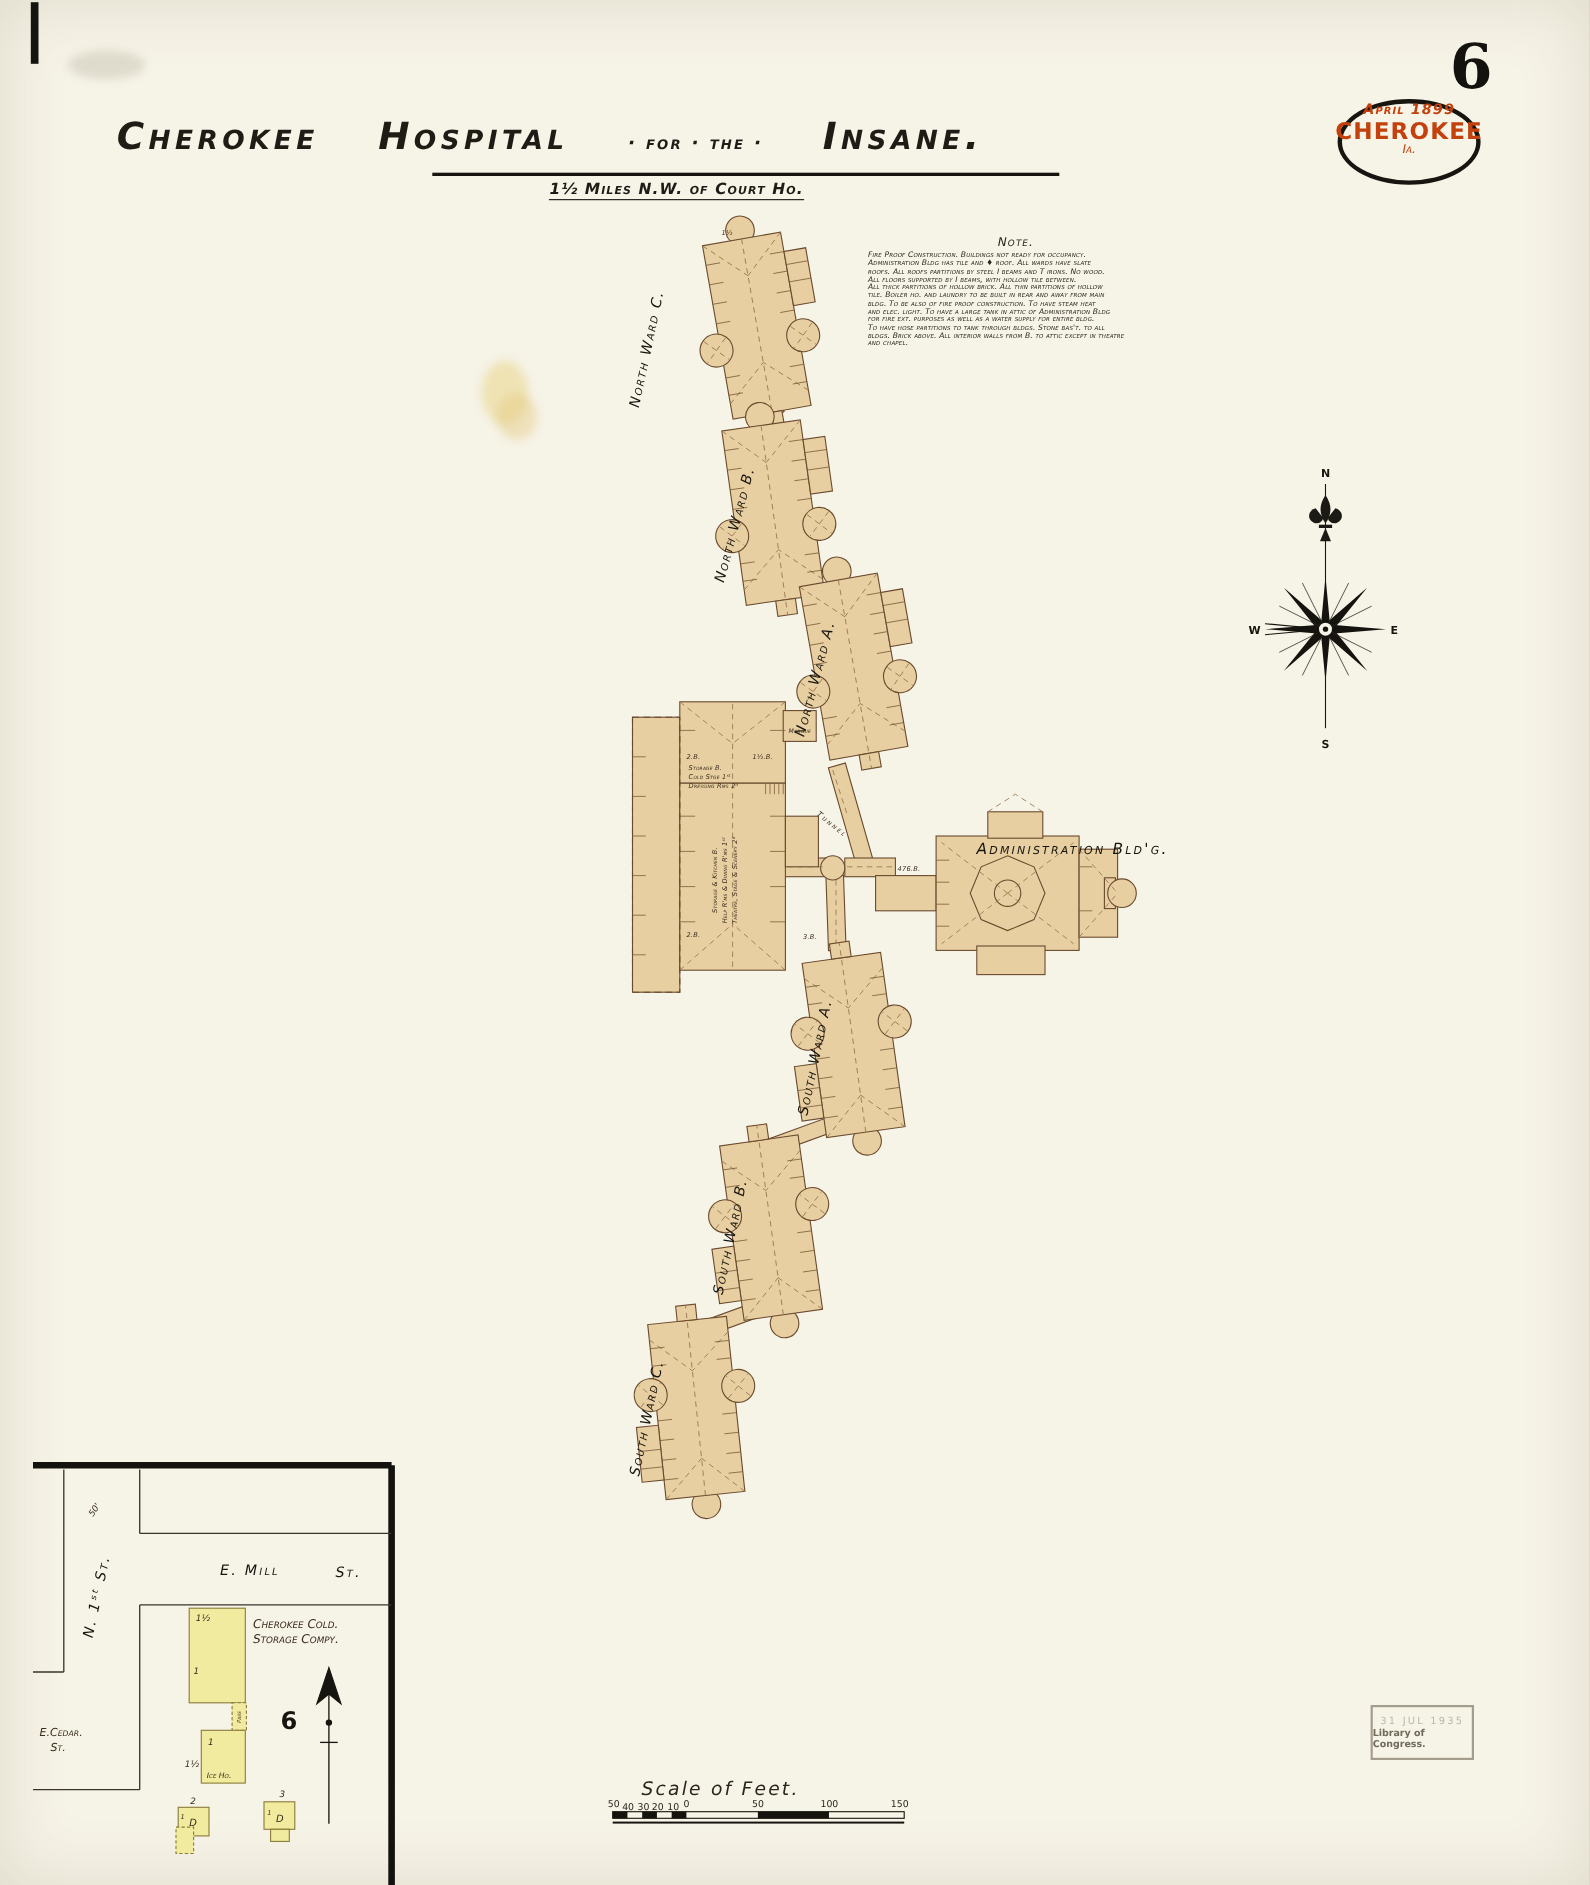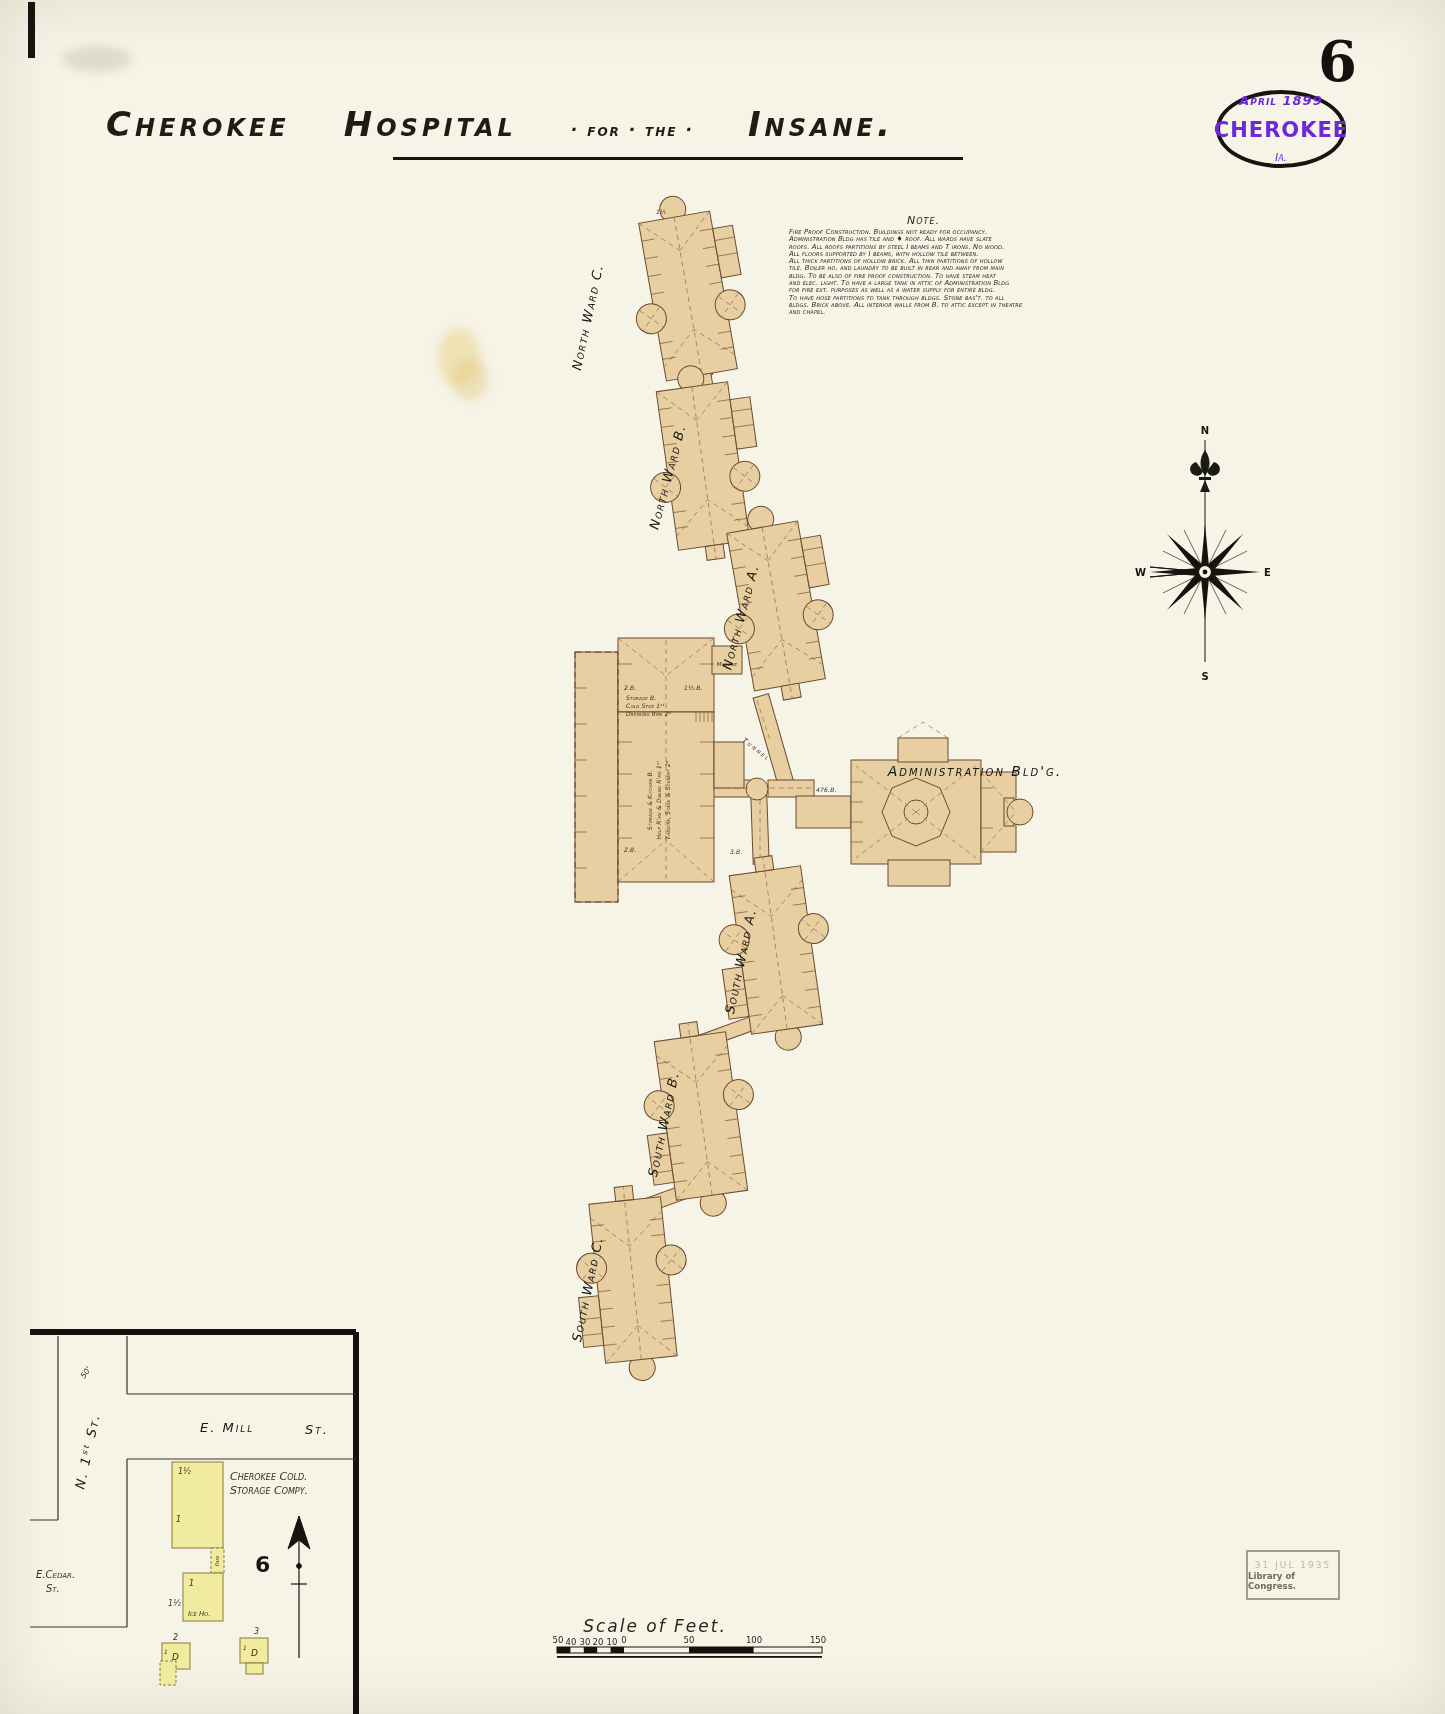--- a/index.html
+++ b/index.html
@@ -4,22 +4,22 @@
 <style>
   html,body{margin:0;padding:0;background:#d8d4c6;}
   .page{position:relative;width:1445px;height:1714px;margin:0 auto;background:#f6f3e7;
         overflow:hidden;font-family:"DejaVu Sans",sans-serif;color:#1f1b15;
         box-shadow:inset 0 0 60px rgba(120,110,80,.18);}
   .sc{font-variant:small-caps;font-style:italic;}
   
   .sheet-number{position:absolute;top:28px;right:88px;font-family:"DejaVu Serif",serif;
         font-weight:bold;font-size:56px;color:#14120e;}
   .date-stamp{position:absolute;left:1216px;top:90px;width:122px;height:70px;border:4px solid #17150f;
-        border-radius:50%;display:flex;flex-direction:column;align-items:center;justify-content:space-between;
-        line-height:1.05;color:#6d28d9;}
+        border-radius:50%;display:flex;flex-direction:column;align-items:center;justify-content:flex-start;
+        line-height:1.05;color:#c2410c;}
   .date-stamp .l1{font-size:13px;font-weight:bold;letter-spacing:1px;}
   .date-stamp .l2{font-size:21px;font-weight:bold;letter-spacing:1px;}
   .date-stamp .l3{font-size:11px;font-weight:normal;}
   .title-row{position:absolute;left:0;top:104px;width:1000px;display:flex;justify-content:center;
         gap:54px;align-items:baseline;}
   .title-row .w{font-size:34px;font-weight:bold;letter-spacing:4px;}
   .title-row .w.sep{font-size:17px;letter-spacing:2px;font-weight:bold;}
   .title-underline{position:absolute;left:393px;top:157px;width:570px;height:2.5px;background:#17150f;}
   .subtitle{position:absolute;left:0;top:164px;width:1230px;text-align:center;font-size:14px;
         font-weight:bold;letter-spacing:1px;}
@@ -80,20 +80,23 @@
     <div class="l3 sc">Ia.</div>
   </div>
 
   <div class="title-row">
     <span class="w sc">Cherokee</span>
     <span class="w sc">Hospital</span>
     <span class="w sep sc">· for · the ·</span>
     <span class="w sc">Insane.</span>
   </div>
   <div class="title-underline"></div>
+  <div class="subtitle">
+    <span class="sc">1½ Miles N.W. of Court Ho.</span>
+  </div>
 
   <div class="note">
     <div class="nh sc">Note.</div>
     <div class="nl sc">Fire Proof Construction. Buildings not ready for occupancy.</div>
     <div class="nl sc">Administration Bldg has tile and ♦ roof. All wards have slate</div>
     <div class="nl sc">roofs. All roofs partitions by steel I beams and T irons. No wood.</div>
     <div class="nl sc">All floors supported by I beams, with hollow tile between.</div>
     <div class="nl sc">All thick partitions of hollow brick. All thin partitions of hollow</div>
     <div class="nl sc">tile. Boiler ho. and laundry to be built in rear and away from main</div>
     <div class="nl sc">bldg. To be also of fire proof construction. To have steam heat</div>

